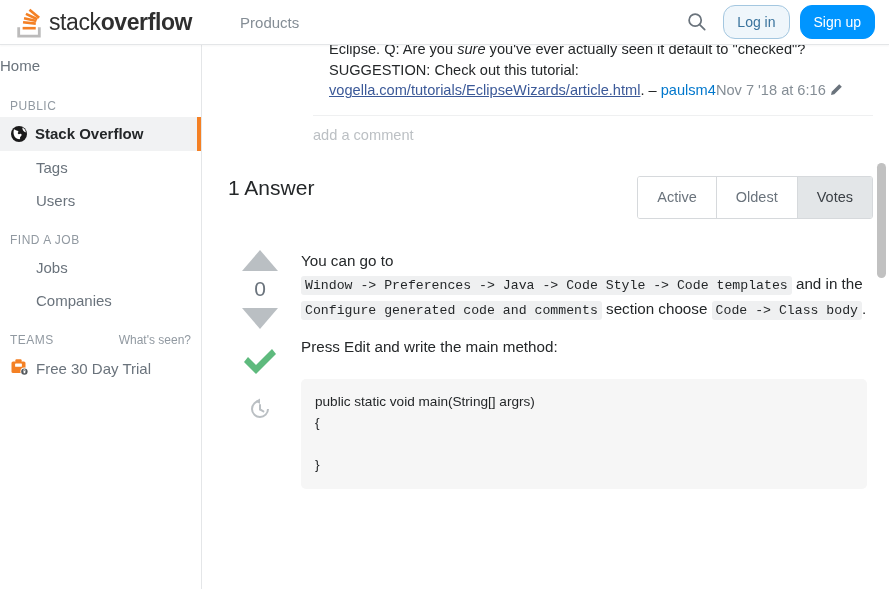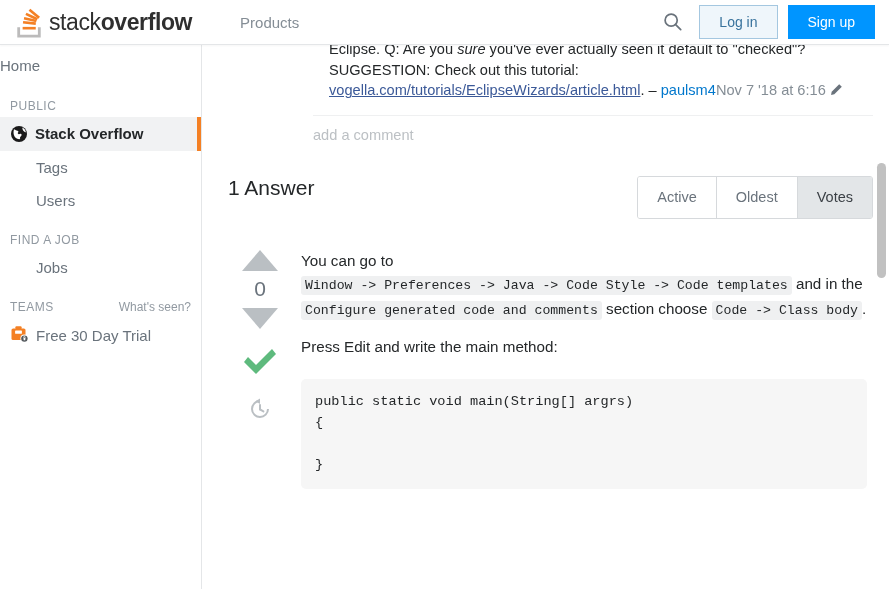--- a/index.html
+++ b/index.html
@@ -47,22 +47,22 @@
   .topbar-right {
     margin-left: auto; display: flex; align-items: center;
     margin-right: 14px; gap: 10px;
   }
   .search-btn {
     width: 32px; height: 32px; display: flex;
     align-items: center; justify-content: center;
     cursor: pointer;
   }
   .btn {
-    font-size: 14px; border-radius: 0;
-    padding: 9px 19px; cursor: pointer;
+    font-size: 14px; border-radius: 12px;
+    padding: 9px 13px; cursor: pointer;
     line-height: 1; white-space: nowrap;
     font-family: "Liberation Sans", sans-serif;
   }
   .btn-login {
     background: #eff6fb; color: #39739d;
     border: 1px solid #a4c7e0;
   }
   .btn-signup {
     background: #0095ff; color: #ffffff;
     border: 1px solid #0095ff;
@@ -196,21 +196,21 @@
   code.inline {
     background: #eff0f1; color: #242729;
     font-family: "Liberation Mono", monospace;
     font-size: 13.2px; padding: 2px 4px;
     border-radius: 3px; white-space: nowrap;
   }
   pre.codeblock {
     background: #f6f6f6; border-radius: 5px;
     padding: 12px 12px 14px 14px;
     margin-top: 20px;
-    font-family: Liberation Mono, monospace;
+    font-family: Liberation Sans, sans-serif;
     font-size: 13.6px; line-height: 1.55;
     color: #242729; overflow: hidden;
   }
 
   
   .scrollbar-track {
     position: absolute; top: 45px; right: 0;
     width: 15px; height: 544px;
     background: #ffffff; z-index: 25;
   }
@@ -274,20 +274,21 @@
     </a>
 
     <a class="side-sub">Tags</a>
     <a class="side-sub">Users</a>
 
     <div class="side-head">
       <span>FIND A JOB</span>
     </div>
 
     <a class="side-sub">Jobs</a>
+    <a class="side-sub">Companies</a>
 
     <div class="side-head">
       <span>TEAMS</span>
       <a class="whats-this">What's seen?</a>
     </div>
 
     <a class="side-teams-item">
       <svg class="ico" viewBox="0 0 20 20">
         <rect x="1.5" y="4.5" width="14" height="11.5" rx="1.6" fill="#f48024"></rect>
         <rect x="5.4" y="2.2" width="6.2" height="3" rx="1" fill="#f48024"></rect>

